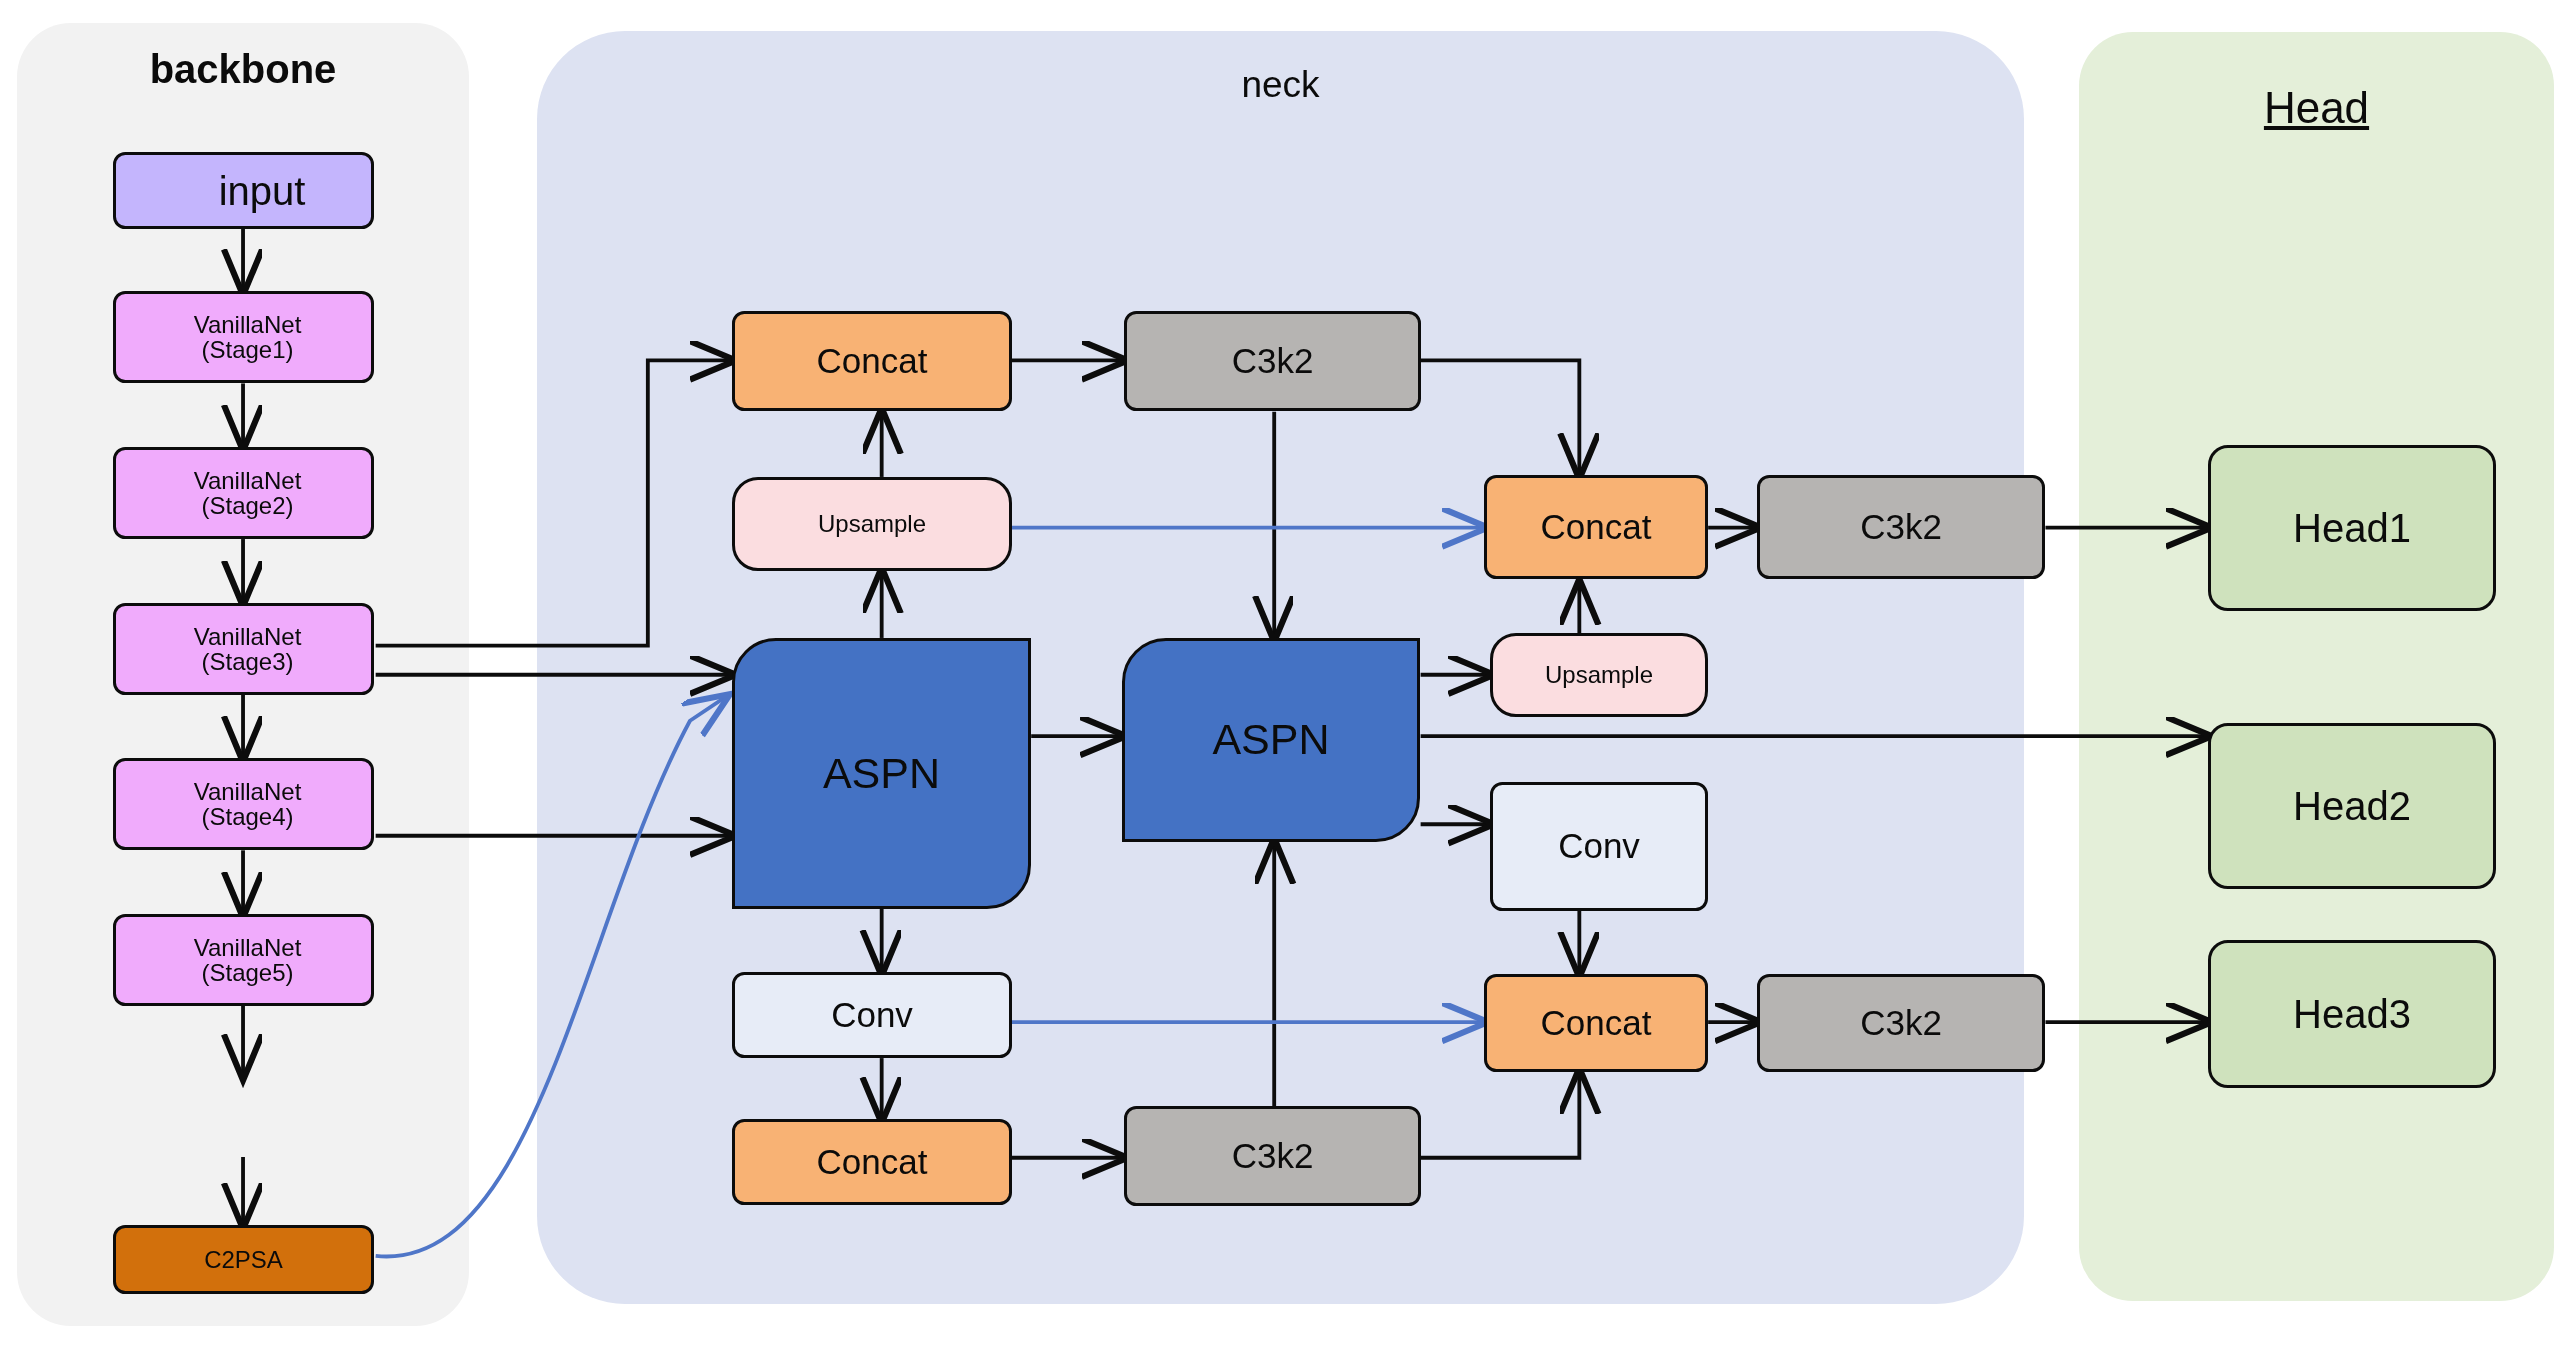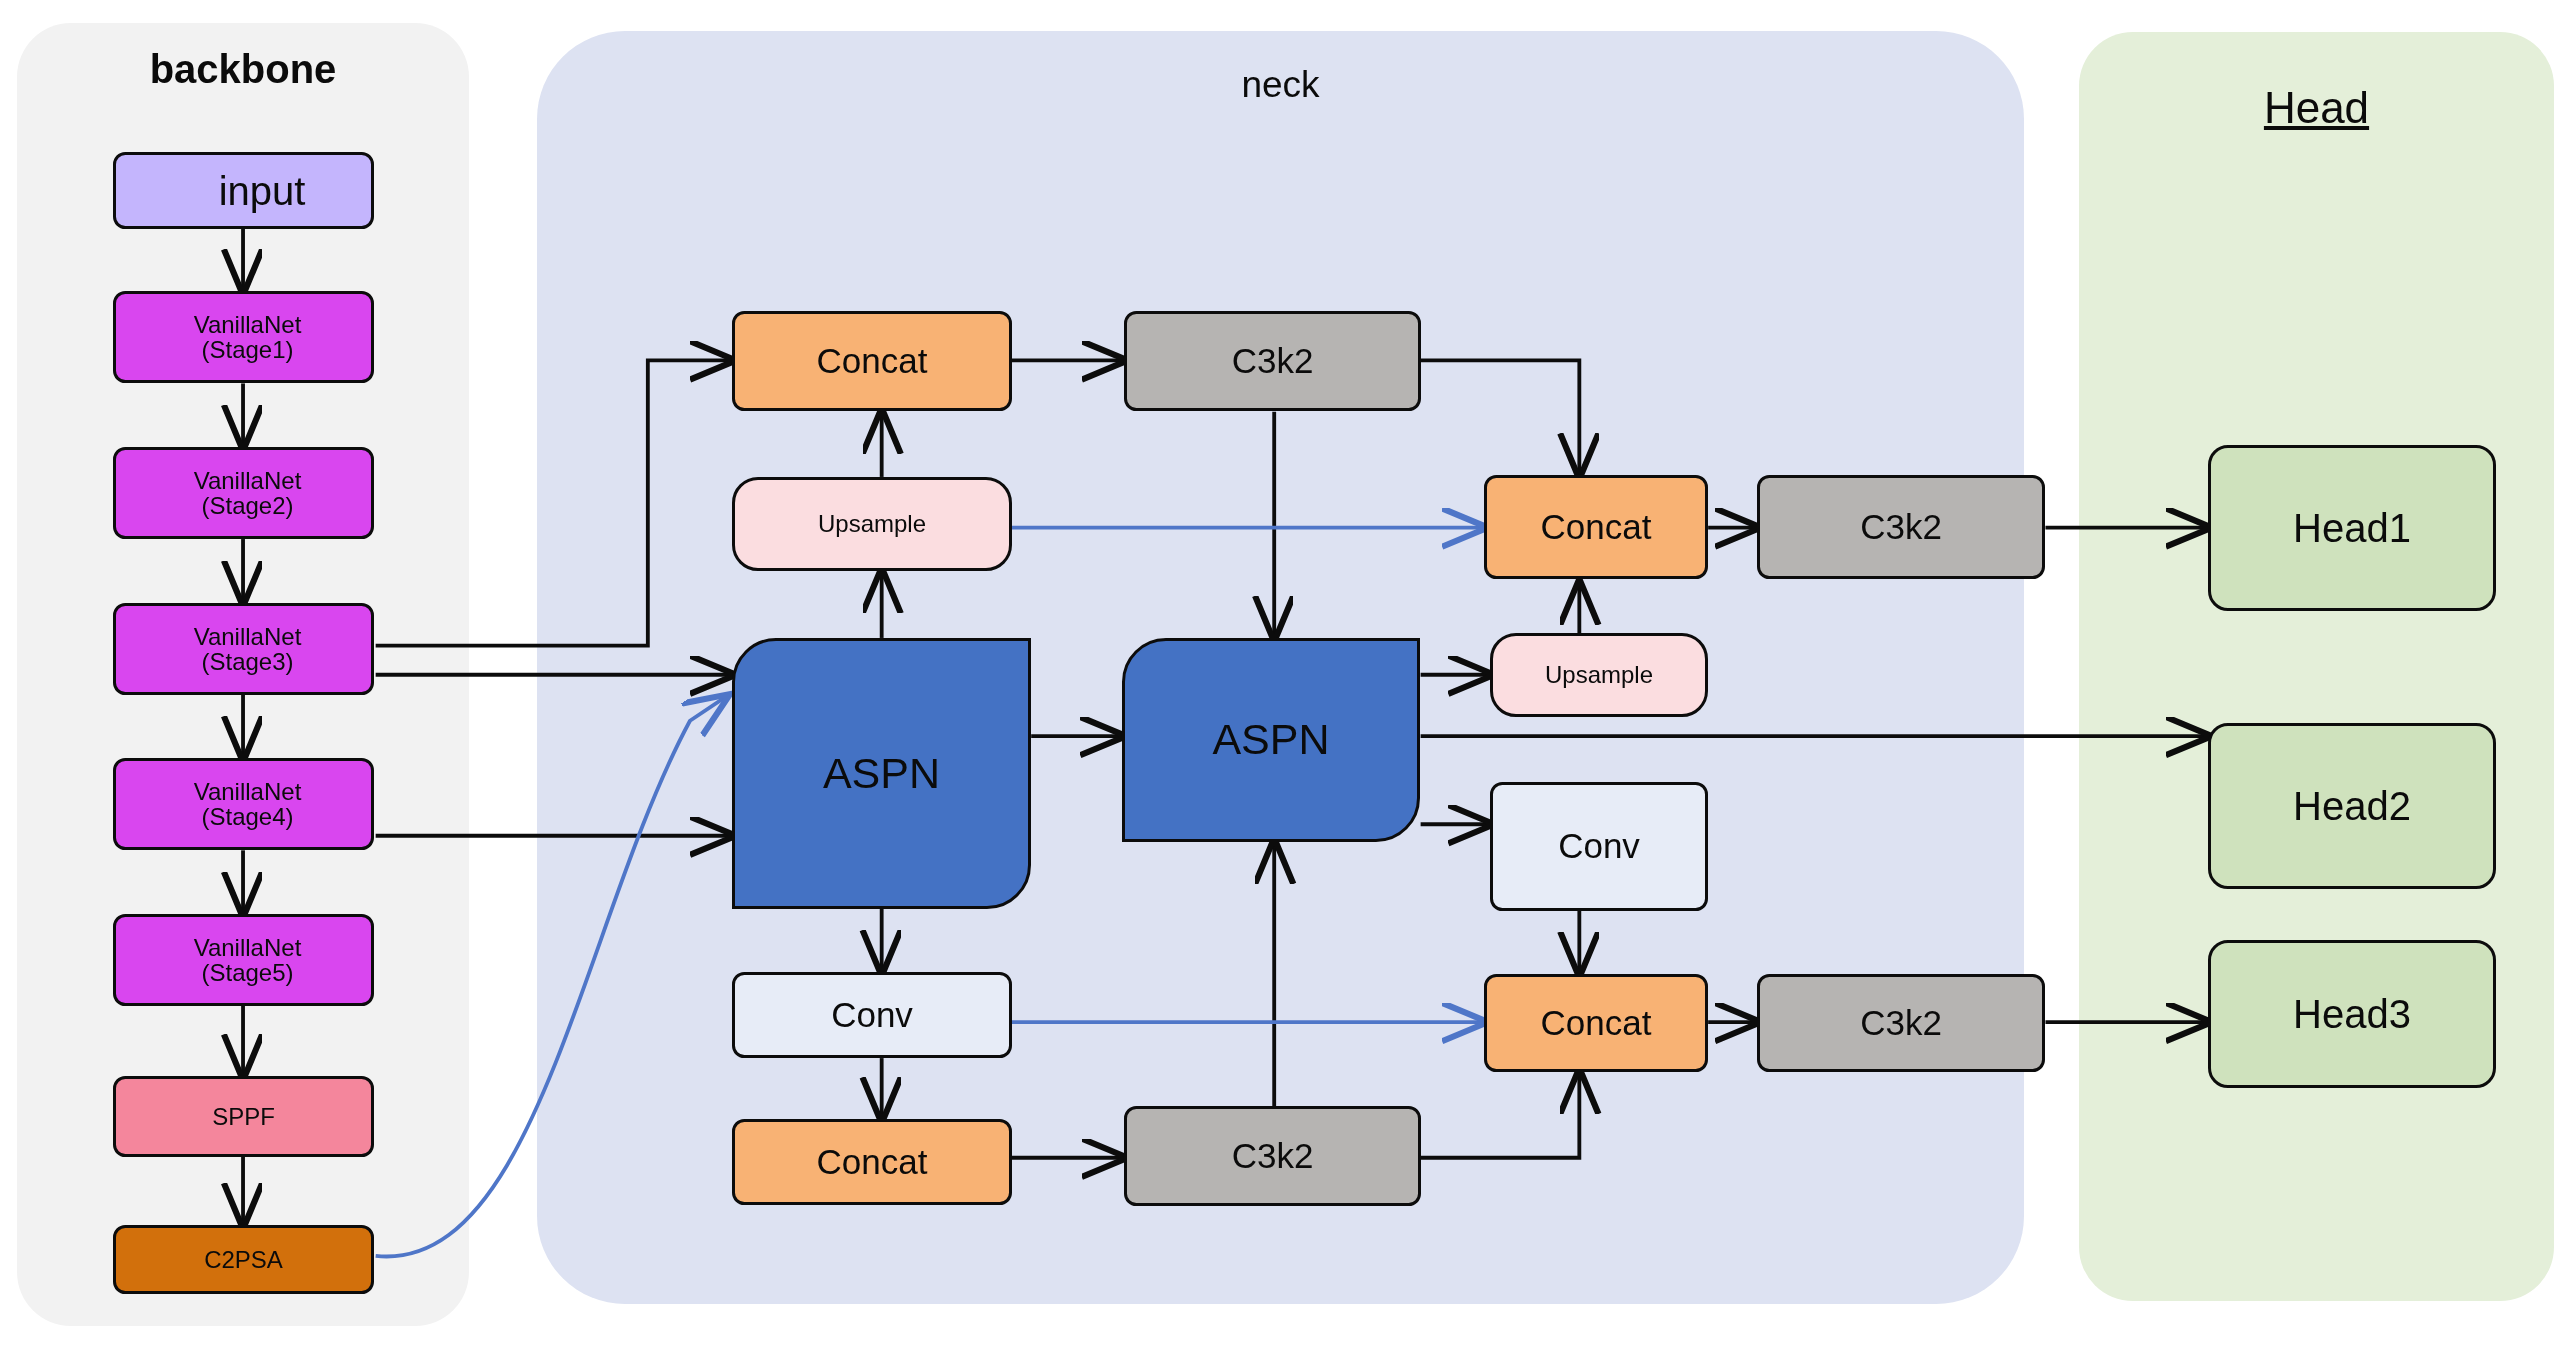--- a/index.html
+++ b/index.html
@@ -36,21 +36,21 @@
     line-height:1.05;
     z-index:5;
   }
   .node.small{font-size:24px;}
   .node.mid{font-size:35px;text-align:center;}
   .node.big{font-size:40px;}
   .node.huge{font-size:43px;}
 
   
   .fill-input   {background:#c4b5fd;padding-left:37px;}
-  .fill-plain   {background:#d946ef;padding-left:8px;}
+  .fill-plain   {background:#f0abfc;padding-left:8px;}
   .fill-sppf    {background:#f4869c;}
   .fill-c2psa   {background:#d2700c;}
   .fill-concat  {background:#f8b274;}
   .fill-c3k2    {background:#b6b4b2;}
   .fill-upsample{background:#fbdde0;border-radius:26px;}
   .fill-conv    {background:#e7ecf7;}
   .fill-aspn    {background:#4472c4;}
   .fill-head    {background:#cfe2bd;}
 
   
@@ -174,23 +174,20 @@
   <div class="node fill-plain small" style="left:113px;top:758px;width:261px;height:92px;flex-direction:column;">
     <span>VanillaNet</span>
     <span>(Stage4)</span>
   </div>
 
   <div class="node fill-plain small" style="left:113px;top:914px;width:261px;height:92px;flex-direction:column;">
     <span>VanillaNet</span>
     <span>(Stage5)</span>
   </div>
 
-  <div class="node fill-sppf small" style="left:113px;top:1076px;width:261px;height:81px;">
-    <span>SPPF</span>
-  </div>
 
   <div class="node fill-c2psa small" style="left:113px;top:1225px;width:261px;height:69px;">
     <span>C2PSA</span>
   </div>
 
   <div class="node fill-concat mid" style="left:732px;top:311px;width:280px;height:100px;">
     <span>Concat</span>
   </div>
 
   <div class="node fill-c3k2 mid" style="left:1124px;top:311px;width:297px;height:100px;">

